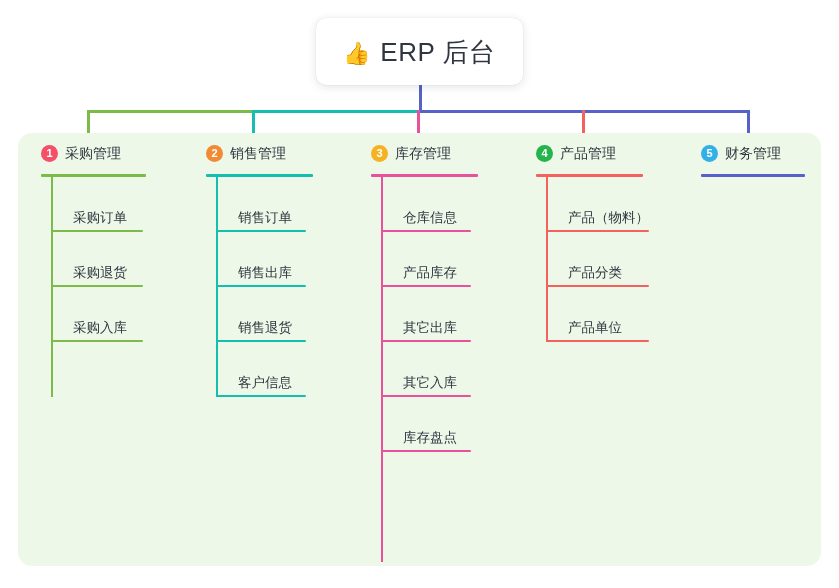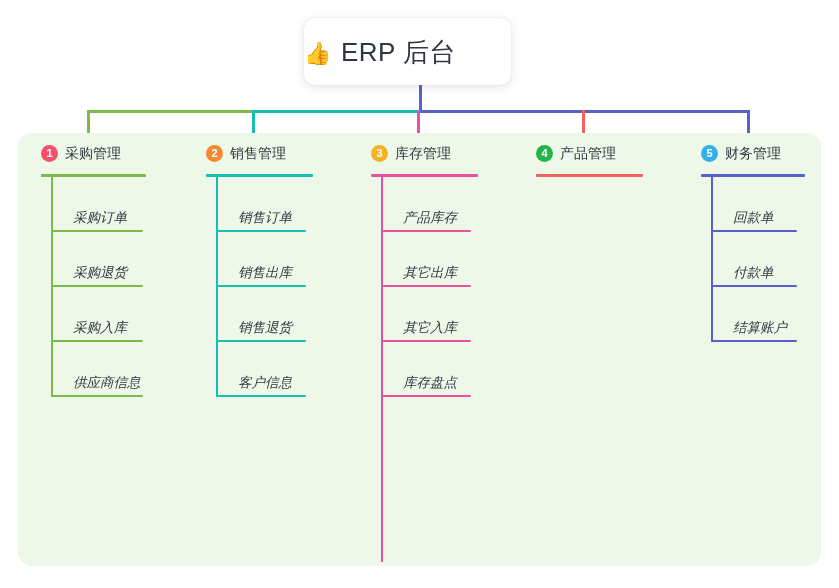--- a/index.html
+++ b/index.html
@@ -18,29 +18,30 @@
   #canvas {
     position: absolute;
     left: 0; top: 0;
     width: 839px;
     height: 588px;
   }
 
   
   #root-node {
     position: absolute;
-    left: 304px;
+    left: 316px;
     top: 18px;
     width: 207px;
     height: 67px;
     background: #ffffff;
     border-radius: 10px;
     box-shadow: 0 2px 10px rgba(40,50,70,0.13), 0 0 1px rgba(40,50,70,0.18);
     display: flex;
     align-items: center;
+    justify-content: center;
     box-sizing: border-box;
   }
   #root-title-text {
     font-size: 26px;
     color: #2f3640;
     letter-spacing: 0.5px;
     white-space: nowrap;
     line-height: 1;
   }
   .thumb-icon {
@@ -111,21 +112,20 @@
   .spine {
     position: absolute;
     left: 0;
     top: 0;
     width: 2px;
   }
   .child {
     position: relative;
     height: 55px;
     box-sizing: border-box;
-    font-style: italic;
   }
   .child-label {
     position: absolute;
     left: 22px;
     bottom: 8px;
     font-size: 13.5px;
     color: #2f3640;
     white-space: nowrap;
     line-height: 1;
   }
@@ -176,24 +176,20 @@
             <div class="child-underline" style="width: 92px; background: rgb(124, 186, 74);"></div>
           </div>
           <div class="child">
             <span class="child-label">采购退货</span>
             <div class="child-underline" style="width: 92px; background: rgb(124, 186, 74);"></div>
           </div>
           <div class="child">
             <span class="child-label">采购入库</span>
             <div class="child-underline" style="width: 92px; background: rgb(124, 186, 74);"></div>
           </div>
-          <div class="child">
-            <span class="child-label">供应商信息</span>
-            <div class="child-underline" style="width: 92px; background: rgb(124, 186, 74);"></div>
-          </div>
         </div>
       </div>
       <div class="column" style="left: 206px;">
         <div class="col-header">
           <span class="badge" style="background: rgb(240, 138, 51);">2</span>
           <span class="col-title">销售管理</span>
         </div>
         <div class="col-underline" style="width: 107px; background: rgb(20, 191, 176);"></div>
         <div class="children">
           <div class="spine" style="background: rgb(20, 191, 176); height: 220px;"></div>
@@ -217,20 +213,24 @@
       </div>
       <div class="column" style="left: 371px;">
         <div class="col-header">
           <span class="badge" style="background: rgb(245, 179, 36);">3</span>
           <span class="col-title">库存管理</span>
         </div>
         <div class="col-underline" style="width: 107px; background: rgb(232, 81, 155);"></div>
         <div class="children">
           <div class="spine" style="background: rgb(232, 81, 155); height: 385px;"></div>
           <div class="child">
+            <span class="child-label">仓库信息</span>
+            <div class="child-underline" style="width: 90px; background: rgb(232, 81, 155);"></div>
+          </div>
+          <div class="child">
             <span class="child-label">产品库存</span>
             <div class="child-underline" style="width: 90px; background: rgb(232, 81, 155);"></div>
           </div>
           <div class="child">
             <span class="child-label">其它出库</span>
             <div class="child-underline" style="width: 90px; background: rgb(232, 81, 155);"></div>
           </div>
           <div class="child">
             <span class="child-label">其它入库</span>
             <div class="child-underline" style="width: 90px; background: rgb(232, 81, 155);"></div>
@@ -240,38 +240,38 @@
             <div class="child-underline" style="width: 90px; background: rgb(232, 81, 155);"></div>
           </div>
         </div>
       </div>
       <div class="column" style="left: 536px;">
         <div class="col-header">
           <span class="badge" style="background: rgb(36, 180, 76);">4</span>
           <span class="col-title">产品管理</span>
         </div>
         <div class="col-underline" style="width: 107px; background: rgb(244, 98, 95);"></div>
+        <div class="children">
+          <div class="spine" style="background: rgb(244, 98, 95); height: 165px;"></div>
+          <div class="child">
+            <span class="child-label">产品（物料）</span>
+            <div class="child-underline" style="width: 103px; background: rgb(244, 98, 95);"></div>
+          </div>
+          <div class="child">
+            <span class="child-label">产品分类</span>
+            <div class="child-underline" style="width: 103px; background: rgb(244, 98, 95);"></div>
+          </div>
+          <div class="child">
+            <span class="child-label">产品单位</span>
+            <div class="child-underline" style="width: 103px; background: rgb(244, 98, 95);"></div>
+          </div>
+        </div>
       </div>
       <div class="column" style="left: 701px;">
         <div class="col-header">
           <span class="badge" style="background: rgb(51, 176, 232);">5</span>
           <span class="col-title">财务管理</span>
         </div>
         <div class="col-underline" style="width: 104px; background: rgb(86, 97, 201);"></div>
-        <div class="children">
-          <div class="spine" style="background: rgb(86, 97, 201); height: 165px;"></div>
-          <div class="child">
-            <span class="child-label">回款单</span>
-            <div class="child-underline" style="width: 86px; background: rgb(86, 97, 201);"></div>
-          </div>
-          <div class="child">
-            <span class="child-label">付款单</span>
-            <div class="child-underline" style="width: 86px; background: rgb(86, 97, 201);"></div>
-          </div>
-          <div class="child">
-            <span class="child-label">结算账户</span>
-            <div class="child-underline" style="width: 86px; background: rgb(86, 97, 201);"></div>
-          </div>
-        </div>
       </div>
     </div>
 
 </div>
 
 </body></html>

